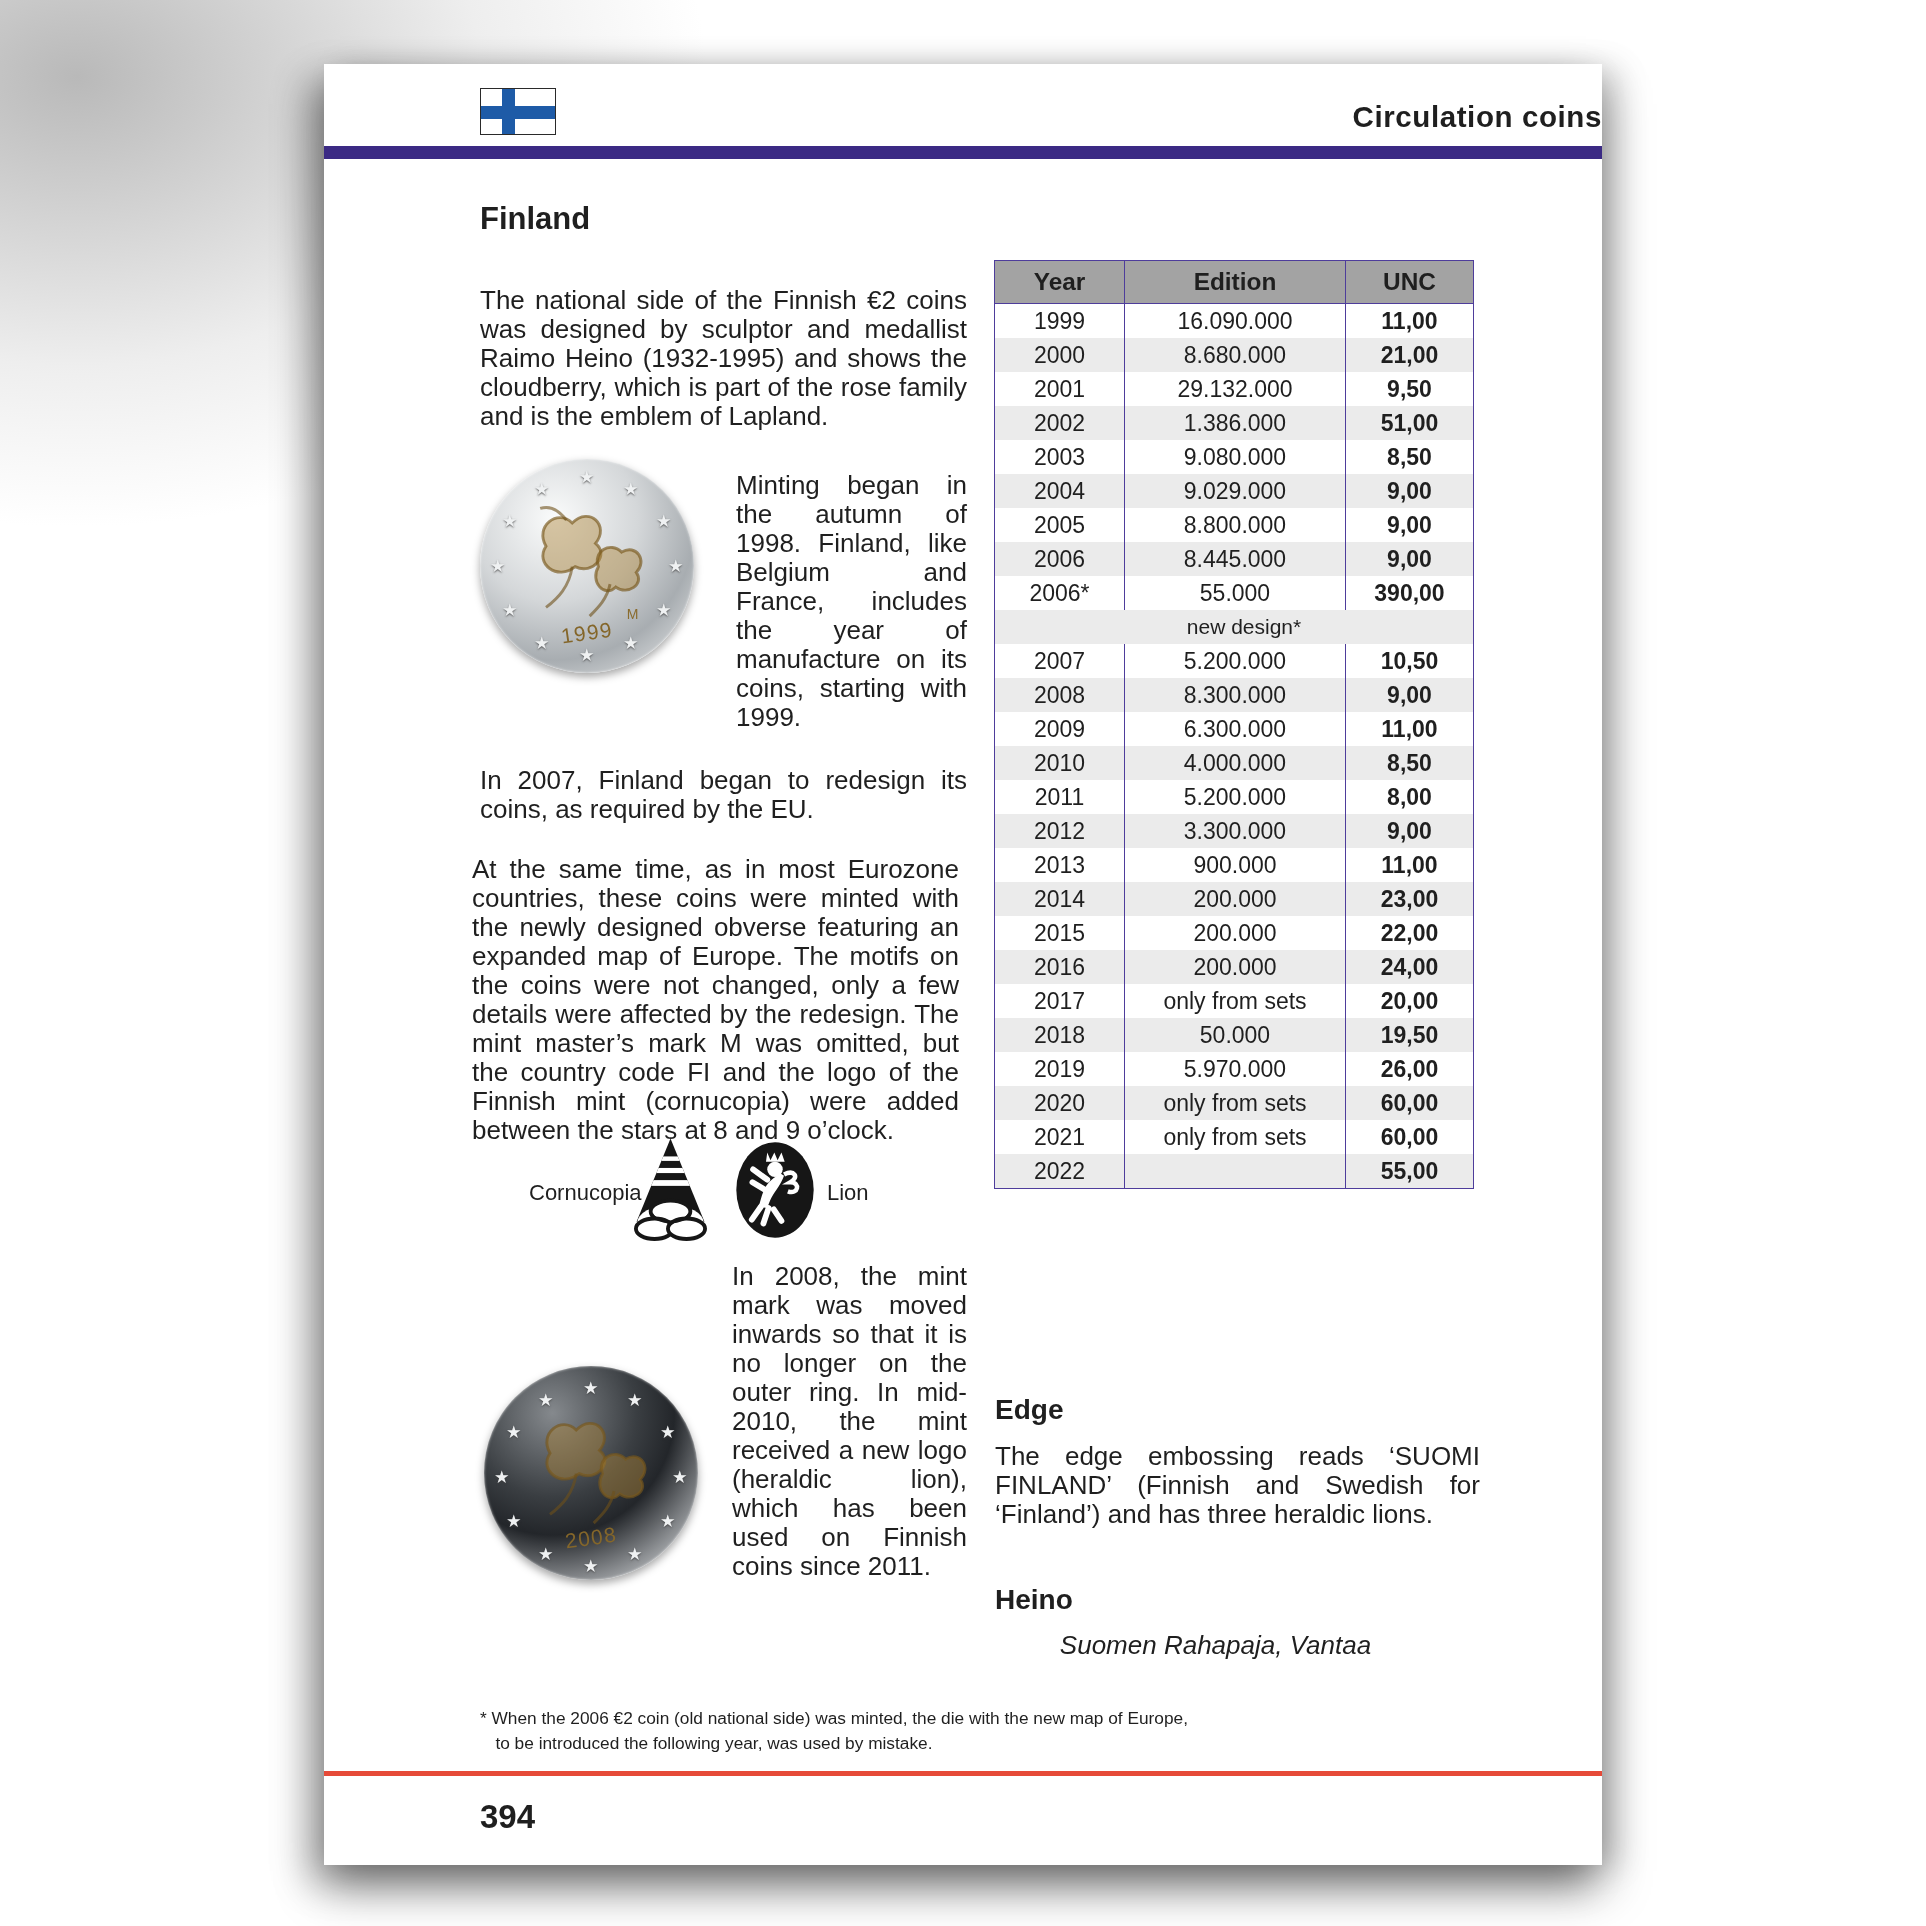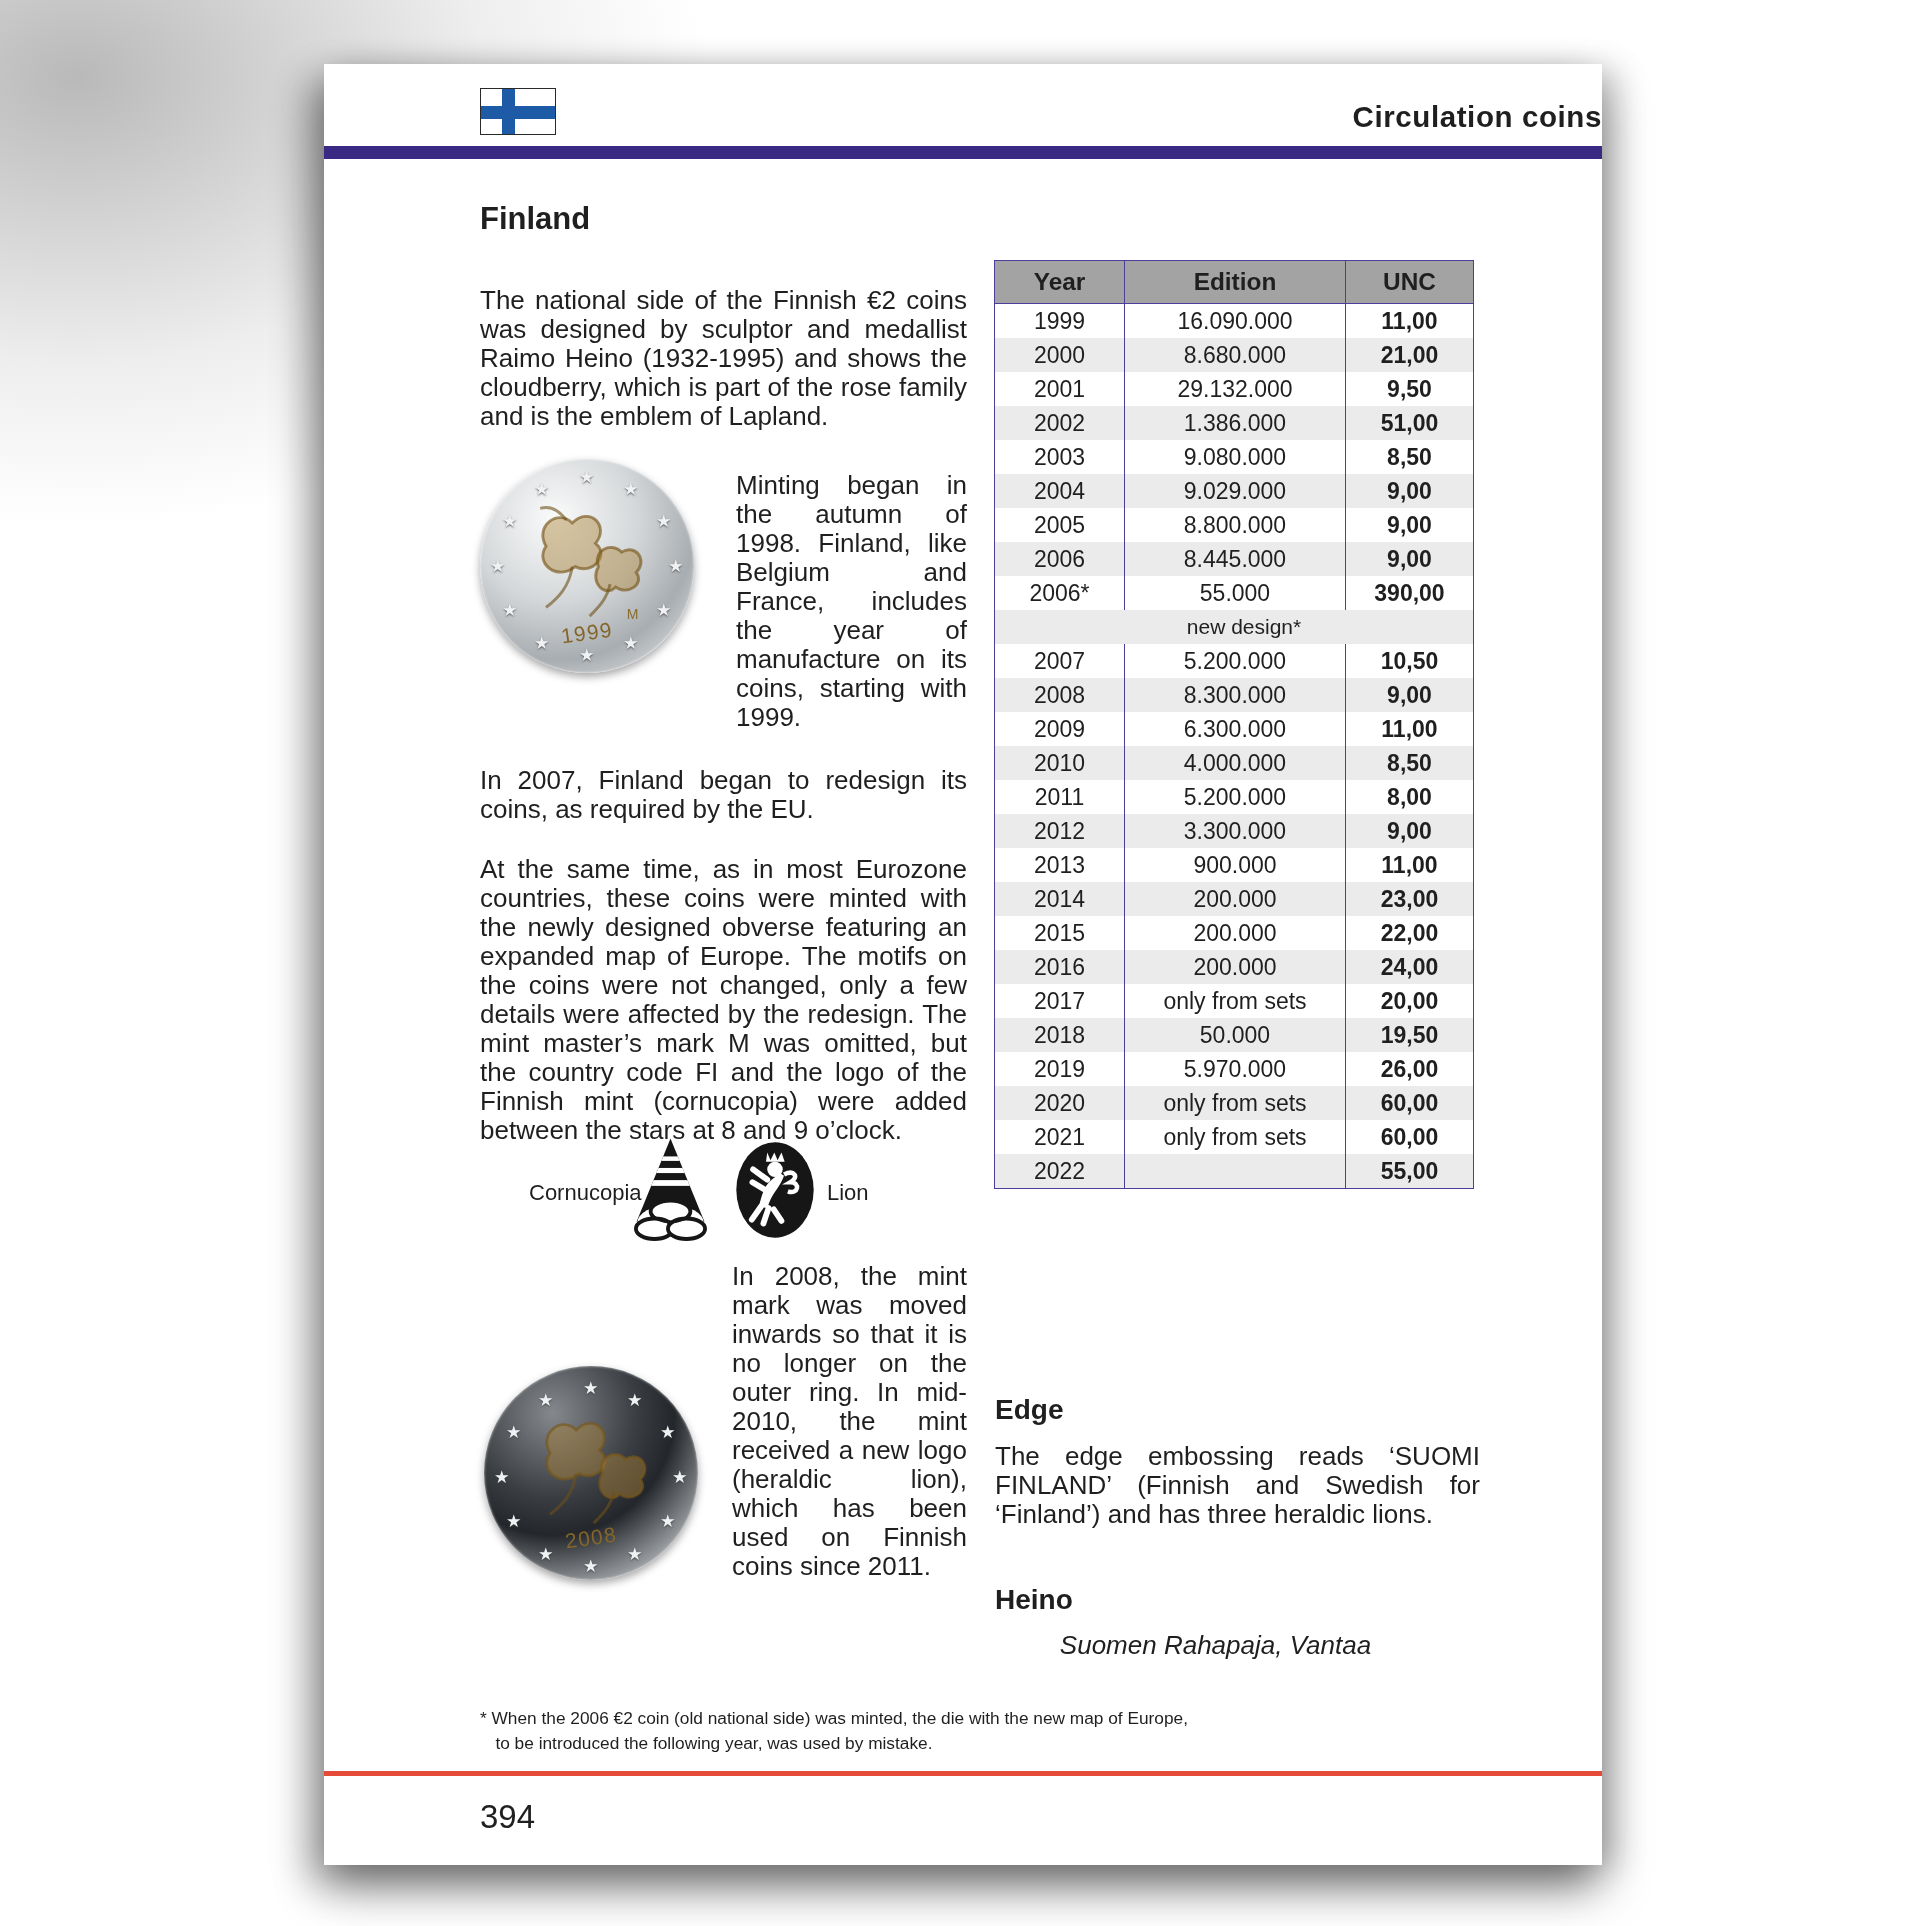--- a/index.html
+++ b/index.html
@@ -16,21 +16,21 @@
   .doc-title{left:0;top:36px;width:100%;text-align:right;font-size:29.5px;font-weight:700;letter-spacing:0.6px;}
   .purple-bar{left:0;top:82px;width:100%;height:13px;background:#3b2a84;}
 
   
   .h-country{left:156px;top:137px;font-size:31px;font-weight:700;}
   .para{font-size:26px;line-height:29px;text-align:justify;}
   .p1{left:156px;top:222px;width:487px;}
   .coin-row{left:156px;top:395px;width:487px;display:flex;}
   .minting-text{margin-left:auto;width:231px;padding-top:11.6px;font-size:26px;line-height:29px;text-align:justify;}
   .p2007{left:156px;top:702px;width:487px;}
-  .psame{left:156px;top:791px;width:487px;}
+  .psame{left:148px;top:791px;width:487px;}
   .p2008{left:156px;top:1198px;width:487px;}
 
   
   .coin{position:relative;width:214px;height:214px;border-radius:50%;
     background:radial-gradient(circle at 35% 28%,#fafbfb 0%,#d4d7d9 40%,#a8adb1 68%,#cfd2d4 85%,#8f9498 100%);
     box-shadow:0 3.9px 9px rgba(0,0,0,.35), inset 0 0 2.6px rgba(255,255,255,.8);}
   .coin.dark{background:radial-gradient(circle at 32% 22%,#85898d 0%,#3a3e42 38%,#23262a 55%,#c3c6c9 88%,#7d8286 100%);}
   .coin .star{position:absolute;font-size:17.3px;color:#eff1f2;text-shadow:0 1.3px 1.9px rgba(60,60,60,.8);}
   .coin .date{position:absolute;left:0;bottom:13%;width:100%;text-align:center;
     font-size:21px;color:#84662a;letter-spacing:1.3px;transform:rotate(-8deg);}
@@ -61,21 +61,21 @@
 
   .pnew{left:671px;top:1198px;width:485px;}
   .h-edge{left:671px;top:1330px;font-size:28px;font-weight:700;}
   .pedge{left:671px;top:1378px;width:485px;}
   .h-mints{left:671px;top:1520px;font-size:28px;font-weight:700;}
   .pmints{left:649px;top:1567px;width:485px;text-align:center;font-style:italic;}
 
   .footnote{left:156px;top:1642px;width:835px;font-size:17.3px;line-height:25px;}
   .footnote .fn2{padding-left:15.4px;}
   .red-line{left:0;top:1707px;width:100%;height:5.1px;background:#e64a38;}
-  .page-num{left:156px;top:1734px;font-size:33px;font-weight:400;}
+  .page-num{left:156px;top:1734px;font-size:33px;font-weight:700;}
 </style>
 </head>
 <body>
 
 <div class="page">
 
   <div class="abs flag">
     <div class="hband"></div>
     <div class="vband"></div>
   </div>

